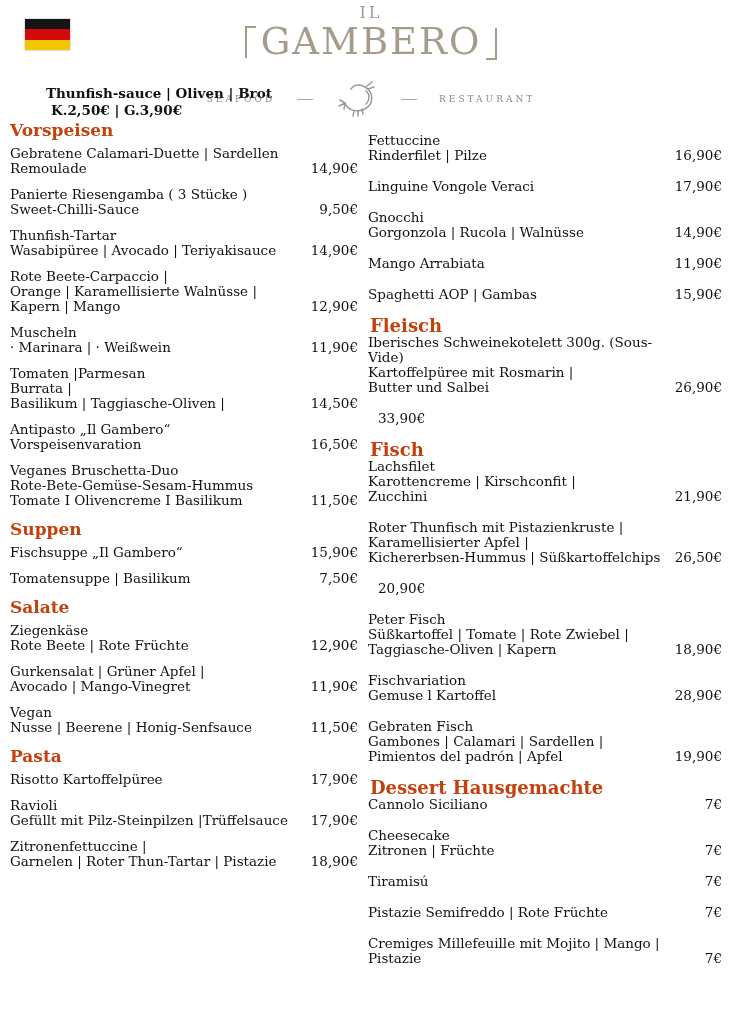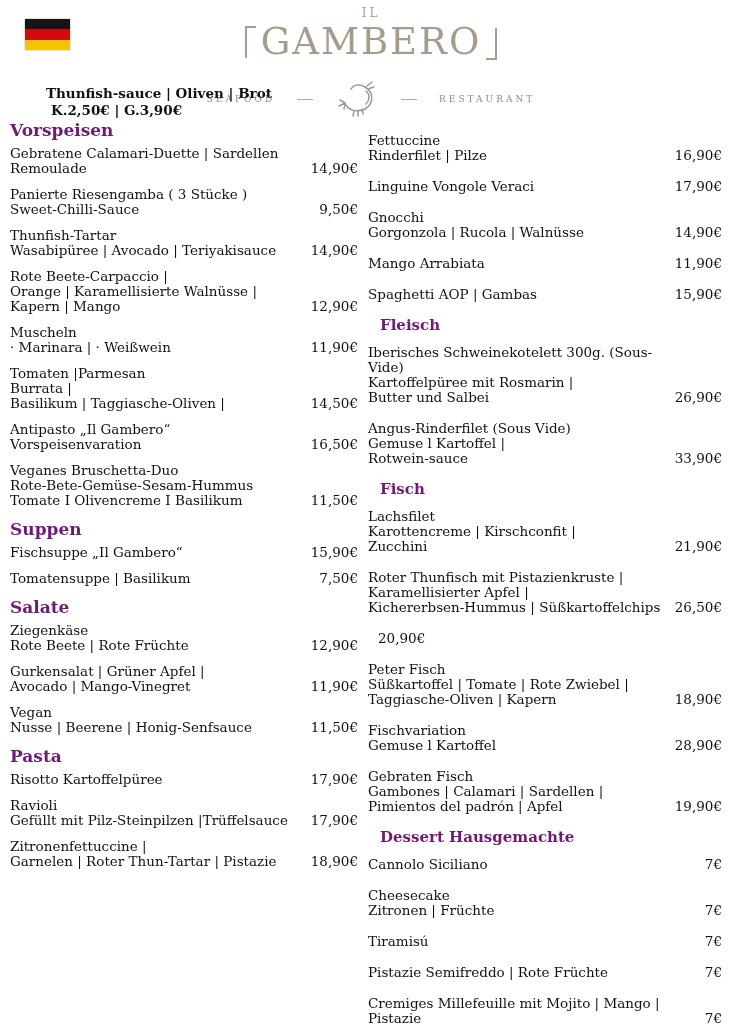--- a/index.html
+++ b/index.html
@@ -10,21 +10,21 @@
     color:var(--text-color,#111); overflow:hidden;
   }
   
   .flag{
     position:absolute; left:25px; top:19px; width:45px; height:31px;
     display:flex; flex-direction:column; box-shadow:0 0 2px rgba(0,0,0,.35);
   }
   .flag .stripe{ flex:1; }
   
   .logo{ position:absolute; left:0; right:0; top:6px; text-align:center; color:var(--logo-color,#a69c8c); }
-  .logo-il{ font-size:12px; letter-spacing:3px; line-height:14px; }
+  .logo-il{ font-size:16px; letter-spacing:3px; line-height:14px; }
   .logo-name{
     font-size:37px; letter-spacing:2px; line-height:44px;
     display:inline-block; position:relative; padding:0 18px;
   }
   .logo-name::before{
     content:""; position:absolute; left:2px; top:6px; width:9px; height:30px;
     border-left:2px solid var(--logo-color,#a69c8c); border-top:2px solid var(--logo-color,#a69c8c);
   }
   .logo-name::after{
     content:""; position:absolute; right:2px; bottom:4px; width:9px; height:30px;
@@ -36,24 +36,24 @@
   }
   .dash{ width:16px; border-top:1px solid #a9a9a9; }
   .shrimp svg{ display:block; margin:-18px 0; }
   
   .header-note{ position:absolute; left:10px; top:85px; font-weight:bold; font-size:13.5px; line-height:17px;margin-left:36px; }
   .note-line2{ padding-left:5px; }
   
   .col{ position:absolute; font-size:13.5px; line-height:15px; }
   .col-left{ left:10px; top:120px; width:348px; }
   .col-right{ left:368px; top:133px; width:354px; }
-  .section-title{ font-weight:bold; color:#701a75; }
+  .section-title{ font-weight:bold; color:#c2410c; }
   .col-left .section-title{ font-size:17px; line-height:20px; margin:8px 0 6px; }
   .col-left .section-title:first-child{ margin-top:0; }
-  .col-right .section-title{ font-size:15px; line-height:15px; margin:12px; }
+  .col-right .section-title{ font-size:18px; line-height:15px; margin:2px; }
   .item{ display:flex; justify-content:space-between; align-items:flex-end; }
   .col-left .item{ margin-bottom:11px;gap:12px; }
   .col-right .item{ margin-bottom:16px; }
   .item-name{ }
   .item-price{ white-space:nowrap; padding-left:10px; }
 </style>
 </head>
 <body>
 
 <div class="page" style="--logo-color: #a69c8c; --sub-color: #8a8a8a; --text-color: #111111;">
@@ -246,25 +246,20 @@
       <div class="section-title">Fleisch</div>
       <div class="item">
         <div class="item-name">
           <div class="line">Iberisches Schweinekotelett 300g. (Sous-Vide)</div>
           <div class="line">Kartoffelpüree mit Rosmarin |</div>
           <div class="line">Butter und Salbei</div>
         </div>
         <div class="item-price">26,90€</div>
       </div>
       <div class="item">
-        <div class="item-name">
-          <div class="line">Angus-Rinderfilet (Sous Vide)</div>
-          <div class="line">Gemuse l Kartoffel |</div>
-          <div class="line">Rotwein-sauce</div>
-        </div>
         <div class="item-price">33,90€</div>
       </div>
       <div class="section-title">Fisch</div>
       <div class="item">
         <div class="item-name">
           <div class="line">Lachsfilet</div>
           <div class="line">Karottencreme | Kirschconfit |</div>
           <div class="line">Zucchini</div>
         </div>
         <div class="item-price">21,90€</div>

